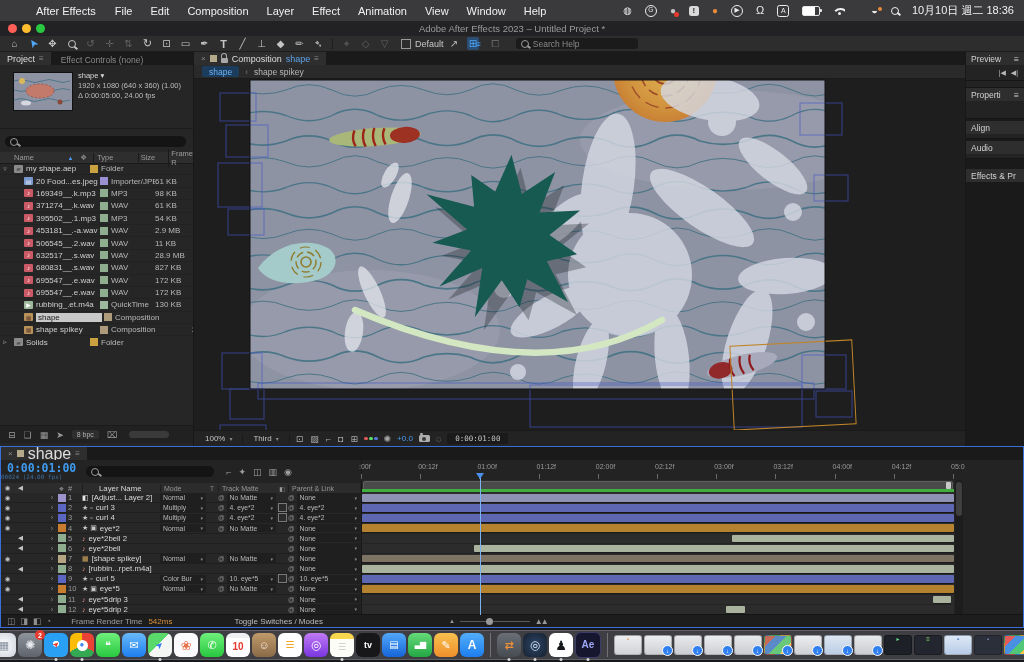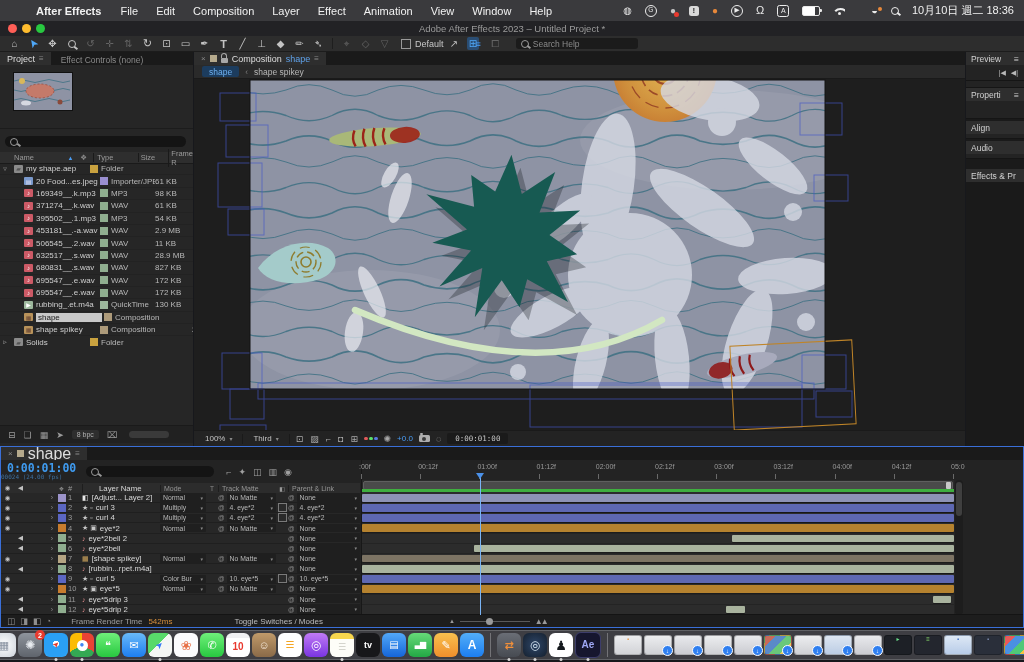--- a/index.html
+++ b/index.html
@@ -4,21 +4,21 @@
 <style>
   html,body{margin:0;padding:0}
   body{width:1024px;height:662px;position:relative;overflow:hidden;background:#17181c;
        font-family:"Liberation Sans","DejaVu Sans",sans-serif;color:#c8c8c8;
        -webkit-font-smoothing:antialiased;user-select:none}
   
   #menubar{position:absolute;left:0;top:0;width:1024px;height:21px;background:#3a3a3d;
            display:flex;align-items:center;padding:0 10px;box-sizing:border-box;gap:0;
            font-size:11px;color:#f1f1f1}
   #menubar .mitem{padding:0 9px;white-space:nowrap}
-  #menubar .appname{font-weight:bold;padding:0 10px}
+  #menubar .appname{font-weight:normal;padding:0 10px}
   #menubar .apple{font-size:12px;padding:0 8px}
   #mb-right{margin-left:auto;display:flex;align-items:center;gap:13px}
   .si{font-size:10px;color:#ececec;display:flex;align-items:center;justify-content:center;line-height:1}
   .si.circ{border:1px solid #ececec;border-radius:50%;width:10px;height:10px;font-size:6.5px}
   .si.box{border:1.3px solid #ececec;border-radius:2.5px;width:10px;height:10px;font-size:7px}
   .si.warnbox{background:#d9d9d9;color:#2a2a2a;border-radius:2.5px;width:10px;height:10px;font-weight:bold;font-size:8px}
   .si.rec{position:relative;color:#c4c4c4}
   .si.rec::after{content:"";position:absolute;right:-3px;bottom:-1px;width:5px;height:5px;background:#e8392e;border-radius:50%}
   .si.batt{width:16px;height:8px;border:1px solid #e8e8e8;border-radius:2px;position:relative;
            background:linear-gradient(90deg,#fff 0 72%,transparent 72%)}
@@ -330,20 +330,25 @@
         <path d="M0 8 q7 -3 14 0 t14 0 t14 0 t14 0" stroke="#3d7083" fill="none" stroke-width="0.8"></path>
         <path d="M0 17 q7 3 14 0 t14 0 t14 0 t14 0" stroke="#3d7083" fill="none" stroke-width="0.8"></path>
         <path d="M0 27 q7 -3 14 0 t14 0 t14 0 t14 0" stroke="#3d7083" fill="none" stroke-width="0.8"></path>
         <ellipse cx="26" cy="18" rx="14" ry="7" fill="#c47a6a"></ellipse>
         <ellipse cx="26" cy="18" rx="14" ry="7" fill="none" stroke="#9c4a3a" stroke-width="0.8" stroke-dasharray="2 2"></ellipse>
         <circle cx="8" cy="8" r="3" fill="#d8b85a"></circle>
         <circle cx="46" cy="29" r="2.5" fill="#8a4a3a"></circle>
         <ellipse cx="12" cy="30" rx="5" ry="2.5" fill="#e8eaf0" opacity="0.8"></ellipse>
       </svg>
     </div>
+    <div id="proj-meta">
+      <div class="nm">shape ▾</div>
+      <div>1920 x 1080  (640 x 360) (1.00)</div>
+      <div>Δ 0:00:05:00, 24.00 fps</div>
+    </div>
   </div>
   <div id="proj-search">
     <span class="cssmag"></span>
   </div>
   <div id="proj-cols">
     <span style="padding-left:14px;width:58px">Name</span>
     <span style="color:#4a9df5;font-size:6px;width:14px">▲</span>
     <span style="width:14px;color:#8a8a8a">❖</span>
     <span style="width:44px;border-left:1px solid #1a1a1a;padding-left:3px">Type</span>
     <span style="width:30px;border-left:1px solid #1a1a1a;padding-left:2px">Size</span>

